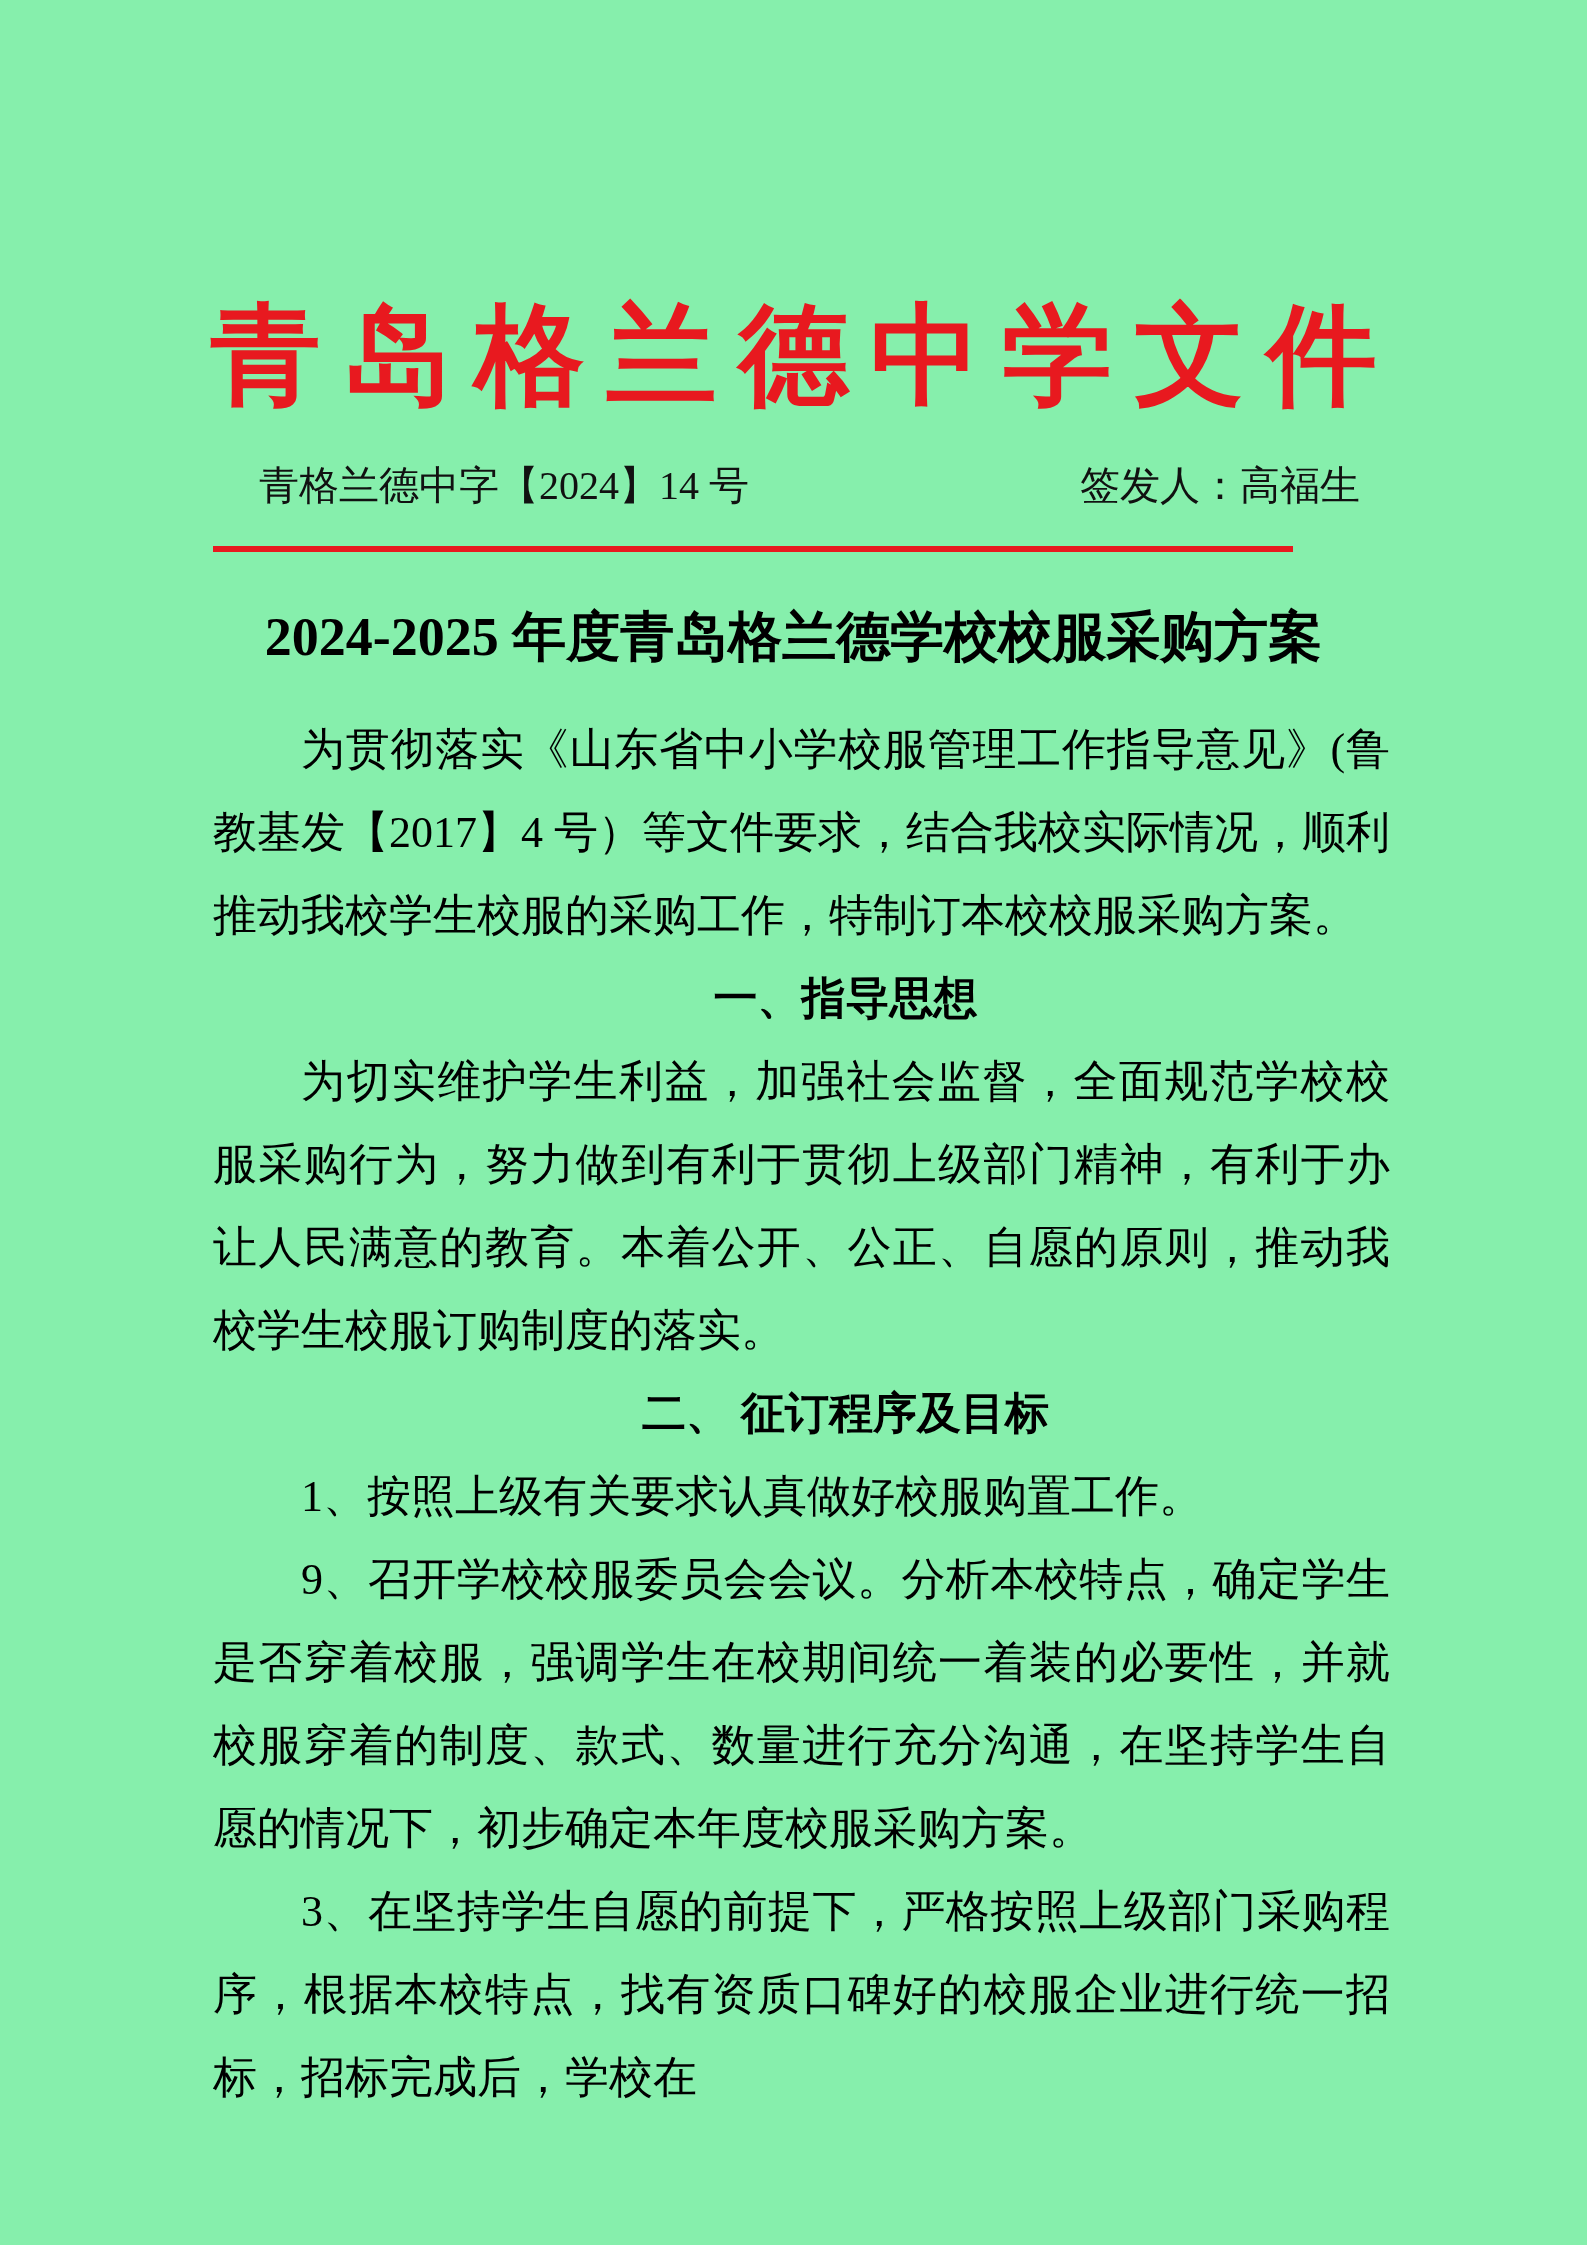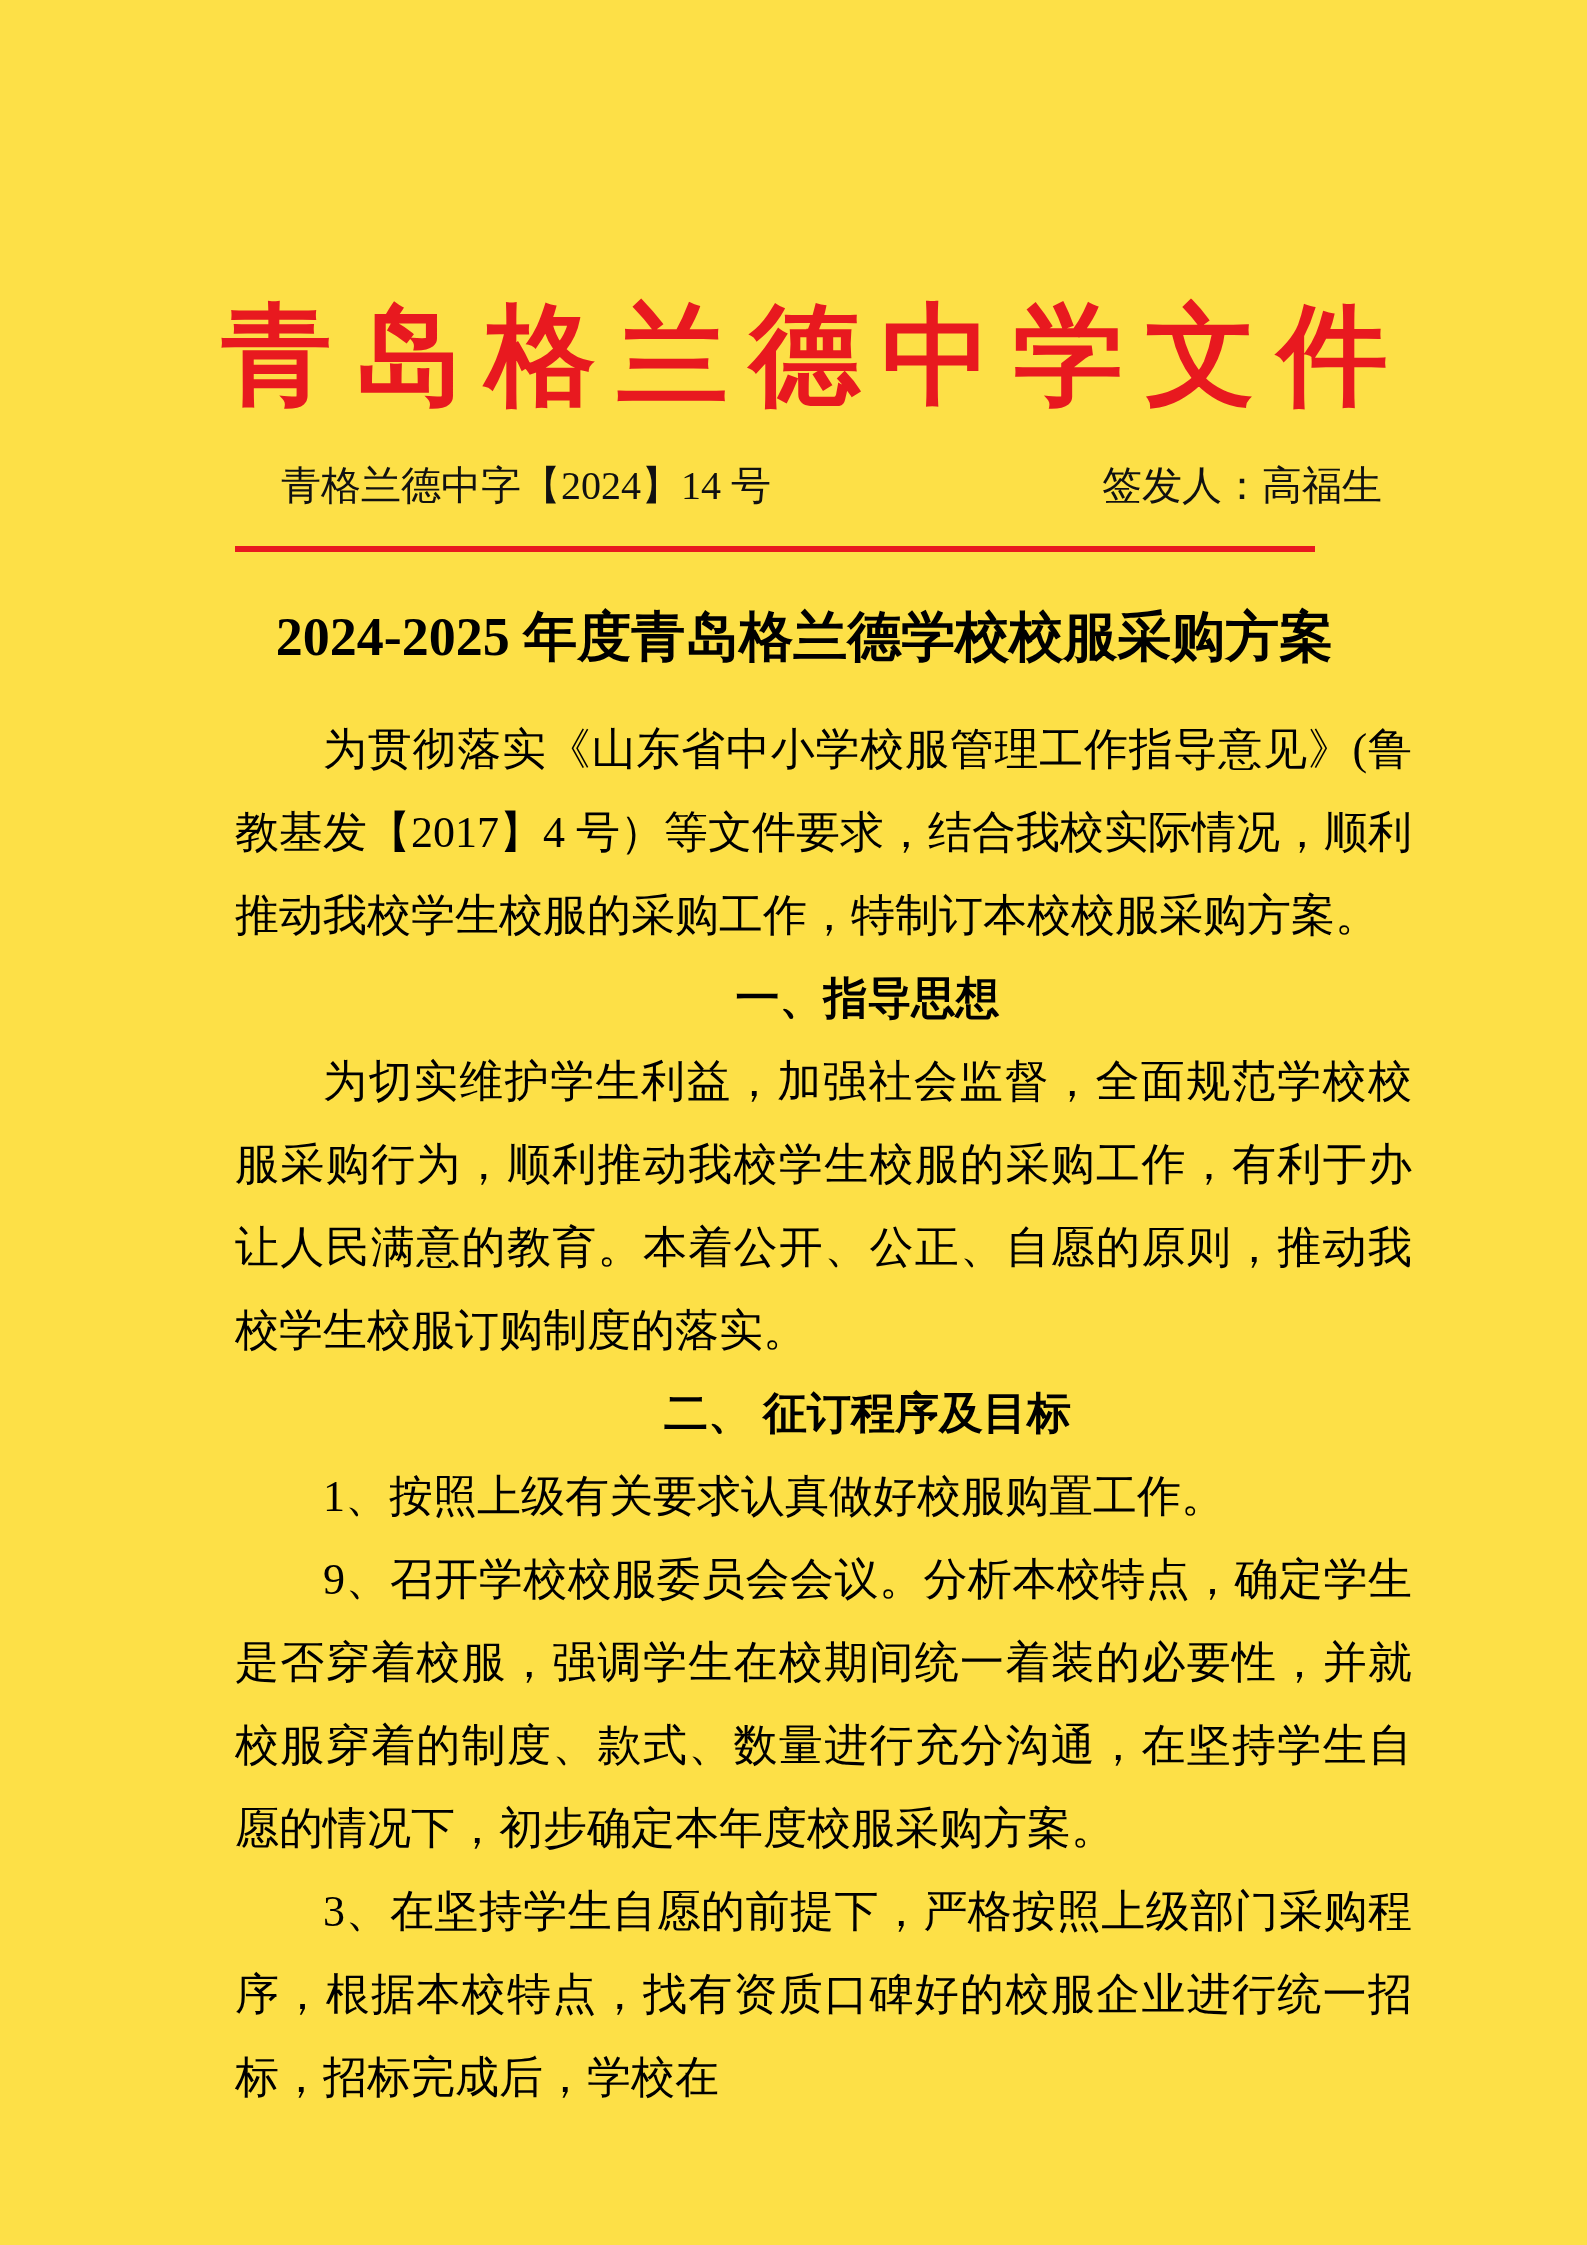--- a/index.html
+++ b/index.html
@@ -4,26 +4,25 @@
 <style>
   html, body {
     margin: 0;
     padding: 0;
     background: #ffffff;
   }
   .page {
     position: relative;
     width: 1587px;
     height: 2245px;
-    background: #fde047;
+    background: #86efac;
     overflow: hidden;
     font-family: "Liberation Serif", "DejaVu Serif", serif;
     color: #000000;
     box-sizing: border-box;
-    padding-left: 22px;
   }
   .org-title {
     margin: 0;
     padding-top: 290px;
     text-align: center;
     font-size: 110px;
     line-height: 1.2;
     font-weight: bold;
     color: #e8191f;
     letter-spacing: 22px;
@@ -87,20 +86,20 @@
   </div>
 
   <div class="red-rule"></div>
 
   <h2 class="doc-title">2024-2025 年度青岛格兰德学校校服采购方案</h2>
 
   <div class="doc-body">
 
   <p class="para-body">为贯彻落实《山东省中小学校服管理工作指导意见》(鲁教基发【2017】4 号）等文件要求，结合我校实际情况，顺利推动我校学生校服的采购工作，特制订本校校服采购方案。</p>
       <p class="para-heading">一、指导思想</p>
-      <p class="para-body">为切实维护学生利益，加强社会监督，全面规范学校校服采购行为，顺利推动我校学生校服的采购工作，有利于办让人民满意的教育。本着公开、公正、自愿的原则，推动我校学生校服订购制度的落实。</p>
+      <p class="para-body">为切实维护学生利益，加强社会监督，全面规范学校校服采购行为，努力做到有利于贯彻上级部门精神，有利于办让人民满意的教育。本着公开、公正、自愿的原则，推动我校学生校服订购制度的落实。</p>
       <p class="para-heading">二、 征订程序及目标</p>
       <p class="para-body">1、按照上级有关要求认真做好校服购置工作。</p>
       <p class="para-body">9、召开学校校服委员会会议。分析本校特点，确定学生是否穿着校服，强调学生在校期间统一着装的必要性，并就校服穿着的制度、款式、数量进行充分沟通，在坚持学生自愿的情况下，初步确定本年度校服采购方案。</p>
       <p class="para-body">3、在坚持学生自愿的前提下，严格按照上级部门采购程序，根据本校特点，找有资质口碑好的校服企业进行统一招标，招标完成后，学校在</p>
     </div>
 
 </div>
 
 </body></html>

